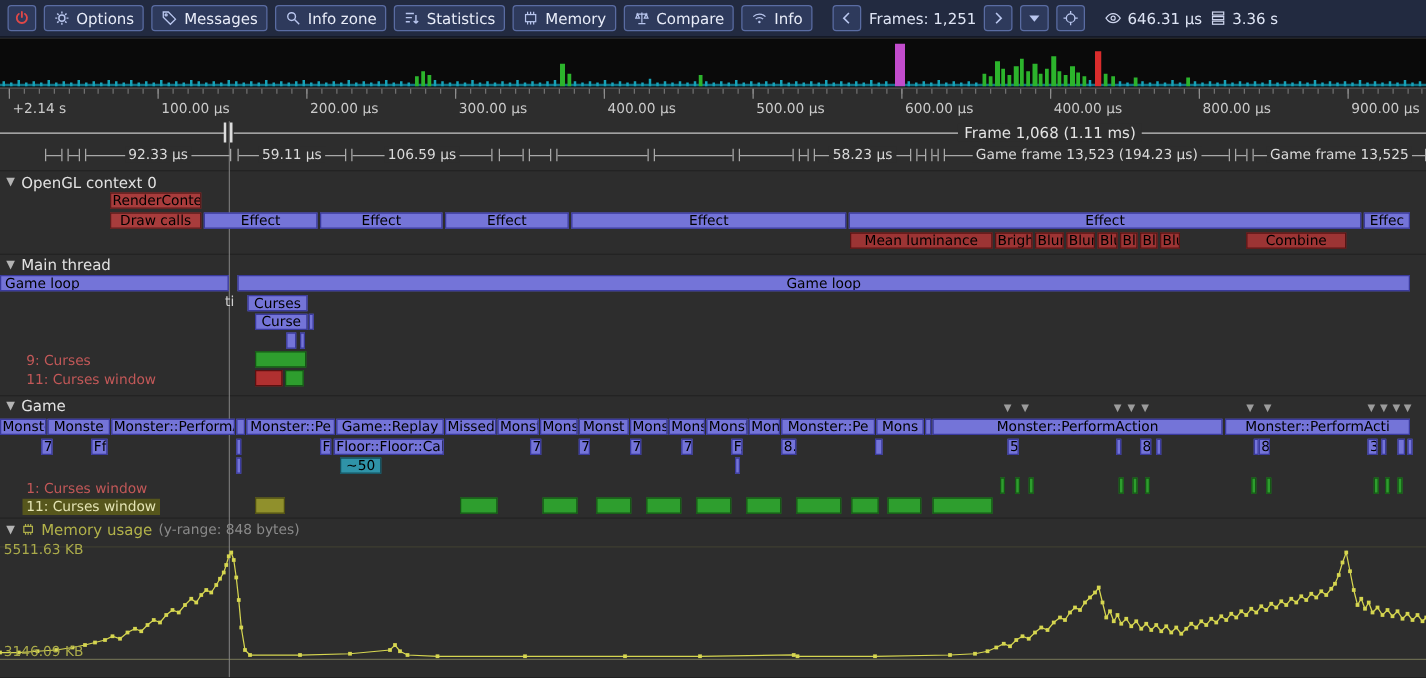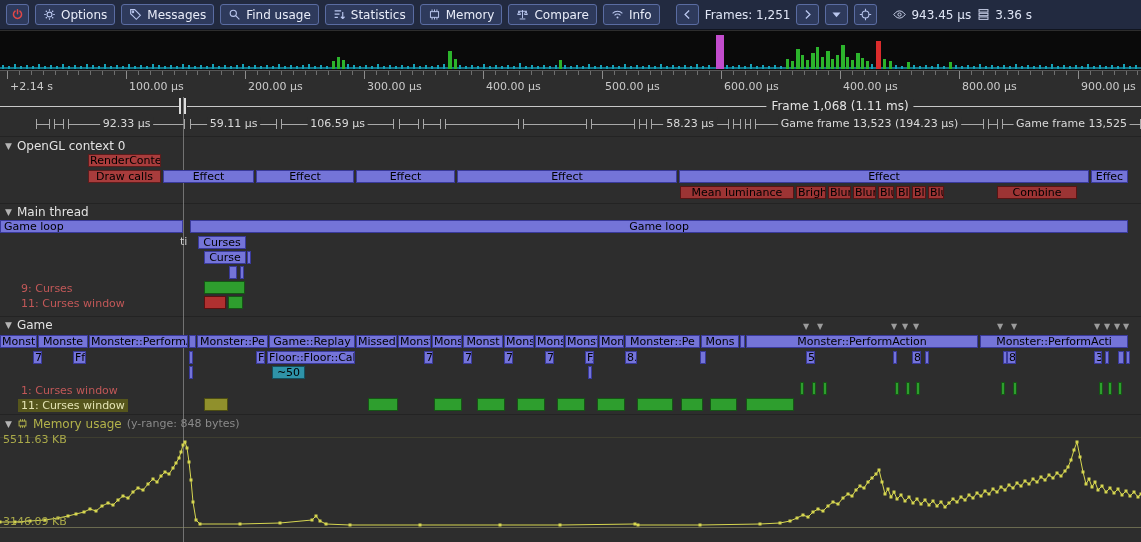--- a/index.html
+++ b/index.html
@@ -106,21 +106,21 @@
         </svg>
       <span>Messages</span>
     </button>
     <button class="tbtn">
       <svg class="ticon" viewBox="0 0 16 16">
           <g stroke="#b9c6ee" stroke-width="1.4" fill="none">
             <circle cx="6.5" cy="6.5" r="3.8"></circle>
             <path d="M9.4 9.4L14 14"></path>
           </g>
         </svg>
-      <span>Find usage</span>
+      <span>Info zone</span>
     </button>
     <button class="tbtn">
       <svg class="ticon" viewBox="0 0 16 16">
           <g stroke="#b9c6ee" stroke-width="1.4" fill="none">
             <path d="M2 3.5h8M2 7.5h6M2 11.5h4"></path>
             <path d="M12 5v8M12 13l-2.2-2.2M12 13l2.2-2.2"></path>
           </g>
         </svg>
       <span>Statistics</span>
     </button>
@@ -177,21 +177,21 @@
         </svg>
     </button>
     <span class="tsep"></span>
     <span class="tstat">
       <svg class="ticon" viewBox="0 0 16 16">
           <g stroke="#cfd6ee" stroke-width="1.2" fill="none">
             <path d="M1 8s3-4.5 7-4.5S15 8 15 8s-3 4.5-7 4.5S1 8 1 8z"></path>
             <circle cx="8" cy="8" r="2"></circle>
           </g>
         </svg>
-      <span>943.45 µs</span>
+      <span>646.31 µs</span>
     </span>
     <span class="tstat">
       <svg class="ticon" viewBox="0 0 16 16">
           <g stroke="#cfd6ee" stroke-width="1.2" fill="none">
             <rect x="2.5" y="2" width="11" height="3"></rect>
             <rect x="2.5" y="6.5" width="11" height="3"></rect>
             <rect x="2.5" y="11" width="11" height="3"></rect>
           </g>
         </svg>
       <span>3.36 s</span>

